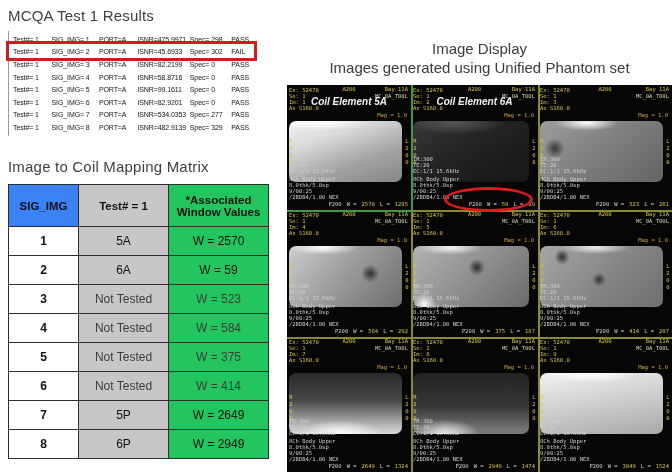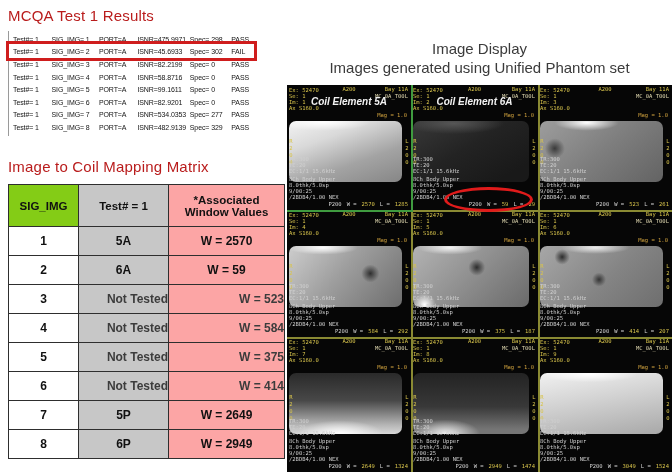--- a/index.html
+++ b/index.html
@@ -1,38 +1,38 @@
 <!DOCTYPE html>
 <html><head>
 <meta charset="utf-8">
 <style>
   * { margin:0; padding:0; box-sizing:border-box; }
   body { background:#fff; font-family:"Liberation Sans", sans-serif; }
   #canvas { position:relative; width:672px; height:472px; background:#ffffff; overflow:hidden; }
 
-  .section-title { position:absolute; color:#b91c1c; font-size:15px; letter-spacing:0.2px; }
+  .section-title { position:absolute; color:#404040; font-size:15px; letter-spacing:0.2px; }
 
   
   .results-table { position:absolute; left:8px; top:31px; width:247px; border-left:1px solid #9a9a9a; padding:2px 0 2px 4px; }
   .res-row { display:flex; height:12.6px; align-items:center; font-size:7px; color:#141414; letter-spacing:-0.1px; }
   .res-row span { display:inline-block; white-space:nowrap; }
   .rc1{width:39px;} .rc2{width:48px;} .rc3{width:39px;} .rc4{width:53px;} .rc5{width:42px;} .rc6{width:24px;}
   .fail-box { position:absolute; left:-3px; top:10px; width:251px; height:20px; border:3px solid #cf1d1d; background:transparent; }
 
   
   .matrix { position:absolute; left:8px; top:184px; border-collapse:collapse; table-layout:fixed; }
   .matrix td, .matrix th { border:1px solid #2e2e2e; text-align:center; vertical-align:middle; color:#111; }
   .matrix th { font-size:11.5px; font-weight:bold; height:42px; }
   .matrix td { font-size:12px; height:29px; }
   .mc1 { width:70px; background:#ffffff; font-weight:bold; }
   .mc2 { width:90px; background:#c7c7c7;margin-left:48px; }
-  .mc3 { width:116px; background:#fca5a5; }
+  .mc3 { width:100px; background:#22c55e; }
   .pre { white-space:pre-line; }
-  .emph td.mc2, .emph td.mc3 { font-weight:bold; }
-  .plain td.mc2, .plain td.mc3 { font-weight:bold; color:#3c3c3c;text-align:right; }
+  .emph td.mc2, .emph td.mc3 { font-weight:normal; }
+  .plain td.mc2, .plain td.mc3 { font-weight:normal; color:#3c3c3c; }
 
   
   .disp-title { position:absolute; left:287px; width:385px; text-align:center; color:#3b3b3b; font-size:15px; }
   .image-grid { position:absolute; left:287px; top:85px; width:385px; height:387px; background:#000; display:grid;
                 grid-template-columns:124px 127px 134px; grid-template-rows:125px 127px 135px; }
   .cell { position:relative; background:#060606; overflow:hidden; }
 
   .gline { position:absolute; background:#8a8a33; z-index:4; }
   .gline.green { background:#3f9b3f; }
 
@@ -154,21 +154,21 @@
       <span class="rc6">PASS</span>
     </div>
     <div class="fail-box"></div>
   </div>
 
   <div class="section-title" style="left:8px; top:158px;text-align:right;">Image to Coil Mapping Matrix</div>
 
   <table class="matrix">
     <tbody>
         <tr>
-      <th class="mc1" style="background:#84cc16;">SIG_IMG</th>
+      <th class="mc1" style="background:#3b82f6;">SIG_IMG</th>
       <th class="mc2">Test# = 1</th>
       <th class="mc3 pre">*Associated
 Window Values</th>
     </tr>
     <tr class="emph">
       <td class="mc1">1</td>
       <td class="mc2">5A</td>
       <td class="mc3">W = 2570</td>
     </tr>
     <tr class="emph">

